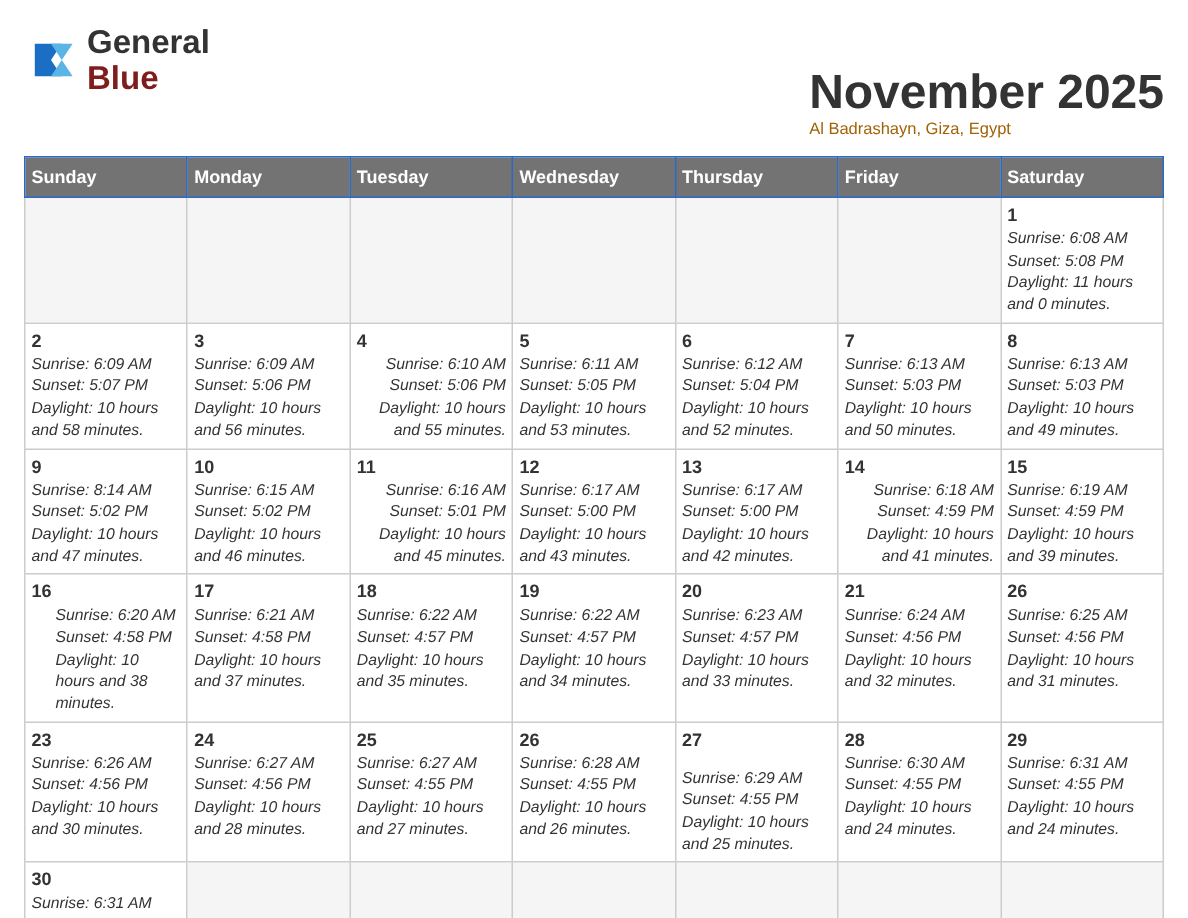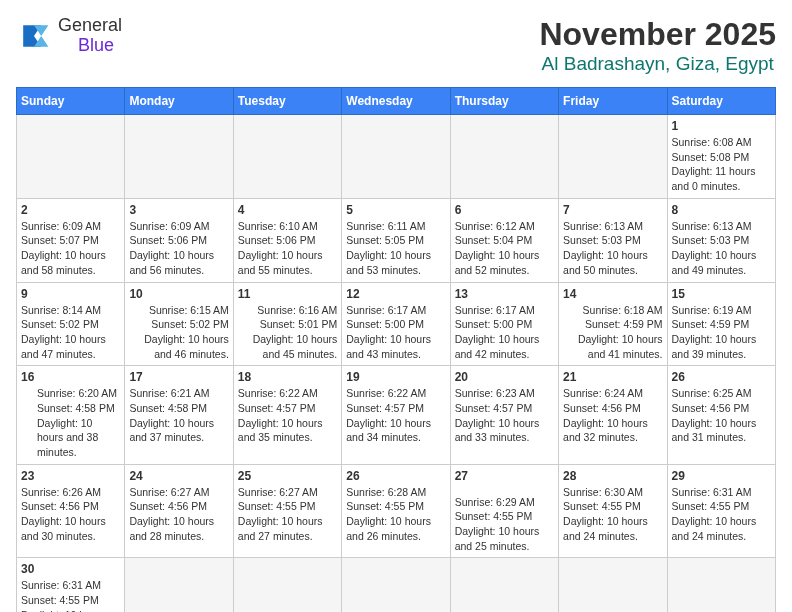--- a/index.html
+++ b/index.html
@@ -15,49 +15,50 @@
       justify-content: space-between;
       align-items: flex-start;
       margin-bottom: 12px;
     }
     .logo {
       display: flex;
       align-items: center;
       gap: 6px;
     }
     .logo-text {
-      font-size: 18px;
-      font-weight: normal;
+      font-size: 22px;
+      font-weight: bold;
       line-height: 1.1;
     }
     .logo-text .general { color: #333; }
-    .logo-text .blue { color: #6d28d9; margin-left: 20px; }
+    .logo-text .blue { color: #7f1d1d; }
     .logo-icon {
       width: 36px;
       height: 36px;
     }
     .title-area {
-      text-align: center;
+      text-align: left;
+      margin-top: 27px;
     }
     .month-title {
       font-size: 32px;
       font-weight: bold;
       color: #333;
     }
     .location {
-      font-size: 19px;
-      color: #0f766e;
+      font-size: 11px;
+      color: #a16207;
     }
     .calendar {
       width: 100%;
       border-collapse: collapse;
       font-size: 11px;
     }
     .calendar th {
-      background: #3b82f6;
+      background: #737373;
       color: #fff;
       padding: 6px 4px;
       text-align: left;
       font-size: 12px;
       font-weight: bold;
       border: 1px solid #2a6bc5;
     }
     .calendar td {
       border: 1px solid #ccc;
       vertical-align: top;
@@ -72,20 +73,21 @@
     .day-number {
       font-size: 12px;
       font-weight: bold;
       color: #333;
       margin-bottom: 2px;
     }
     .day-info {
       color: #333;
       font-size: 10.5px;
       line-height: 1.4;
+      font-style: italic;
     }
   </style>
 </head>
 <body>
 
 <div class="header-area">
   <div class="logo">
     <svg class="logo-icon" viewBox="0 0 40 40">
       <rect x="0" y="0" width="40" height="40" fill="white"></rect>
 
@@ -138,21 +140,21 @@
 Daylight: 10 hours and 58 minutes.</div>
         </td>
         <td>
           <div class="day-number">3</div>
           <div class="day-info" style="white-space: pre-line;">Sunrise: 6:09 AM
 Sunset: 5:06 PM
 Daylight: 10 hours and 56 minutes.</div>
         </td>
         <td>
           <div class="day-number">4</div>
-          <div class="day-info" style="white-space: pre-line;">Sunrise: 6:10 AM
+          <div class="day-info" style="white-space: pre-line; text-align: right;">Sunrise: 6:10 AM
 Sunset: 5:06 PM
 Daylight: 10 hours and 55 minutes.</div>
         </td>
         <td>
           <div class="day-number">5</div>
           <div class="day-info" style="white-space: pre-line;">Sunrise: 6:11 AM
 Sunset: 5:05 PM
 Daylight: 10 hours and 53 minutes.</div>
         </td>
         <td>
@@ -176,21 +178,21 @@
       </tr>
       <tr>
         <td>
           <div class="day-number">9</div>
           <div class="day-info" style="white-space: pre-line;">Sunrise: 8:14 AM
 Sunset: 5:02 PM
 Daylight: 10 hours and 47 minutes.</div>
         </td>
         <td>
           <div class="day-number">10</div>
-          <div class="day-info" style="white-space: pre-line; text-align: right;">Sunrise: 6:15 AM
+          <div class="day-info" style="white-space: pre-line;">Sunrise: 6:15 AM
 Sunset: 5:02 PM
 Daylight: 10 hours and 46 minutes.</div>
         </td>
         <td>
           <div class="day-number">11</div>
           <div class="day-info" style="white-space: pre-line; text-align: right;">Sunrise: 6:16 AM
 Sunset: 5:01 PM
 Daylight: 10 hours and 45 minutes.</div>
         </td>
         <td>

